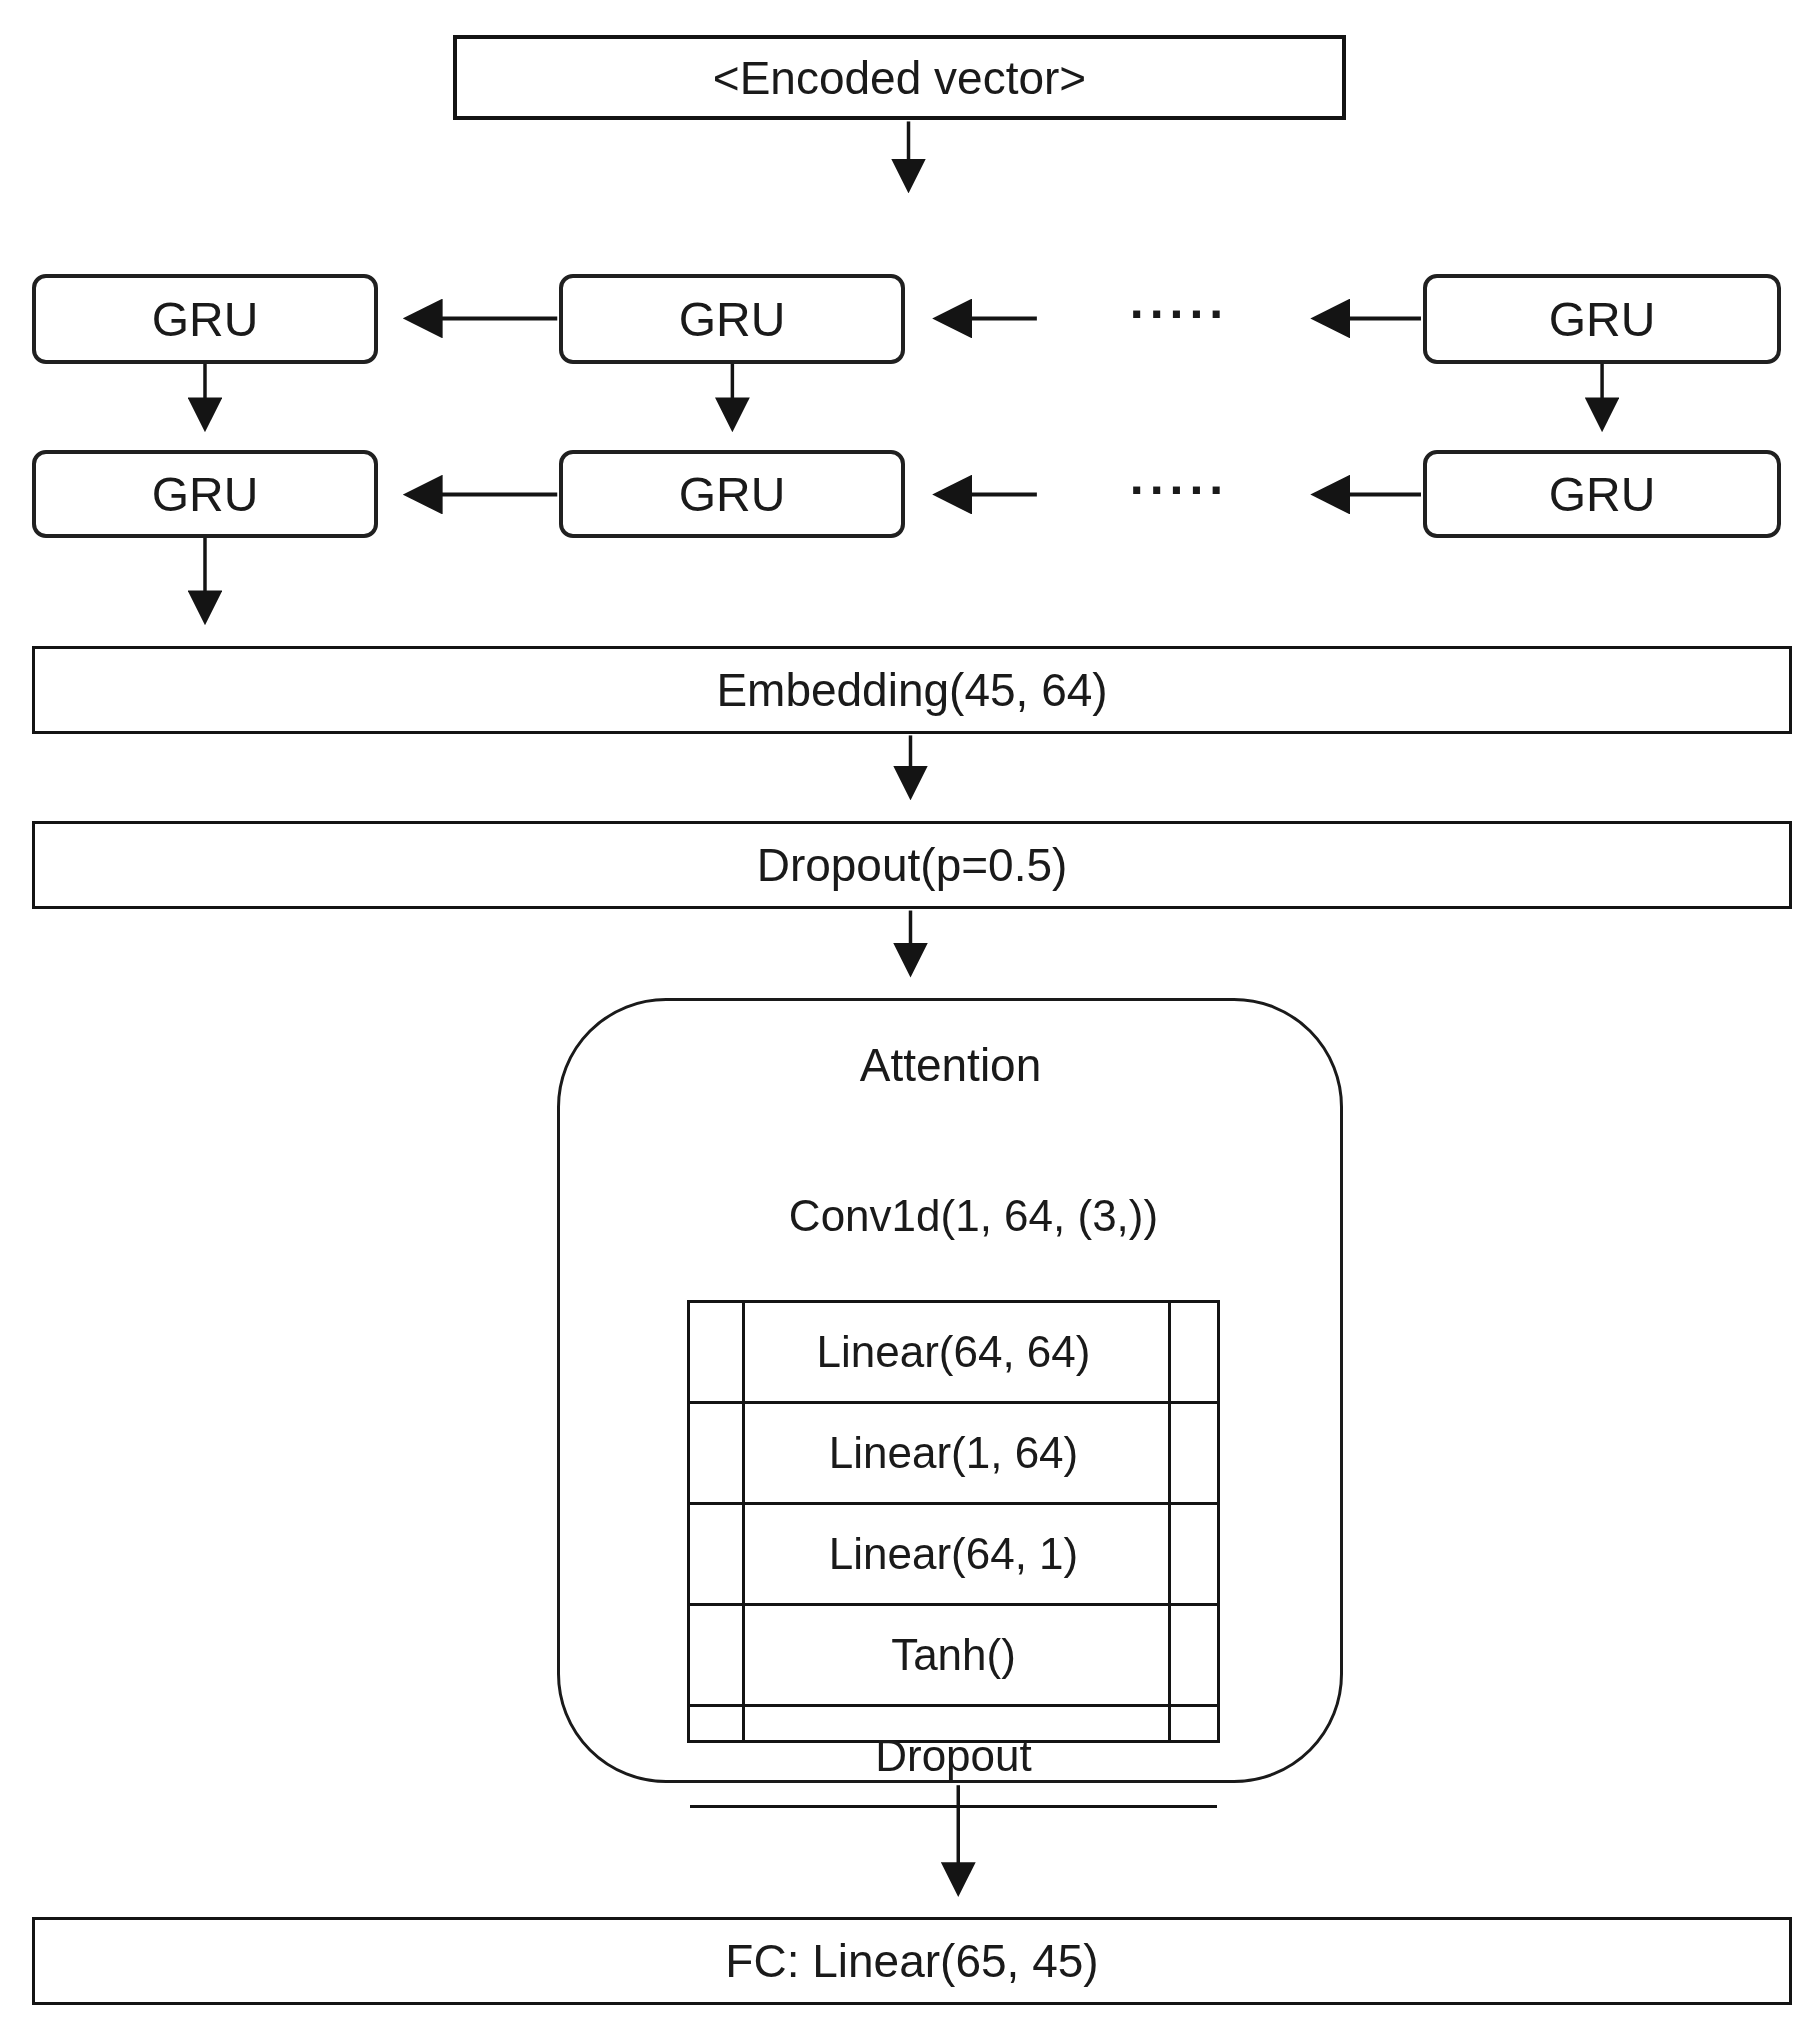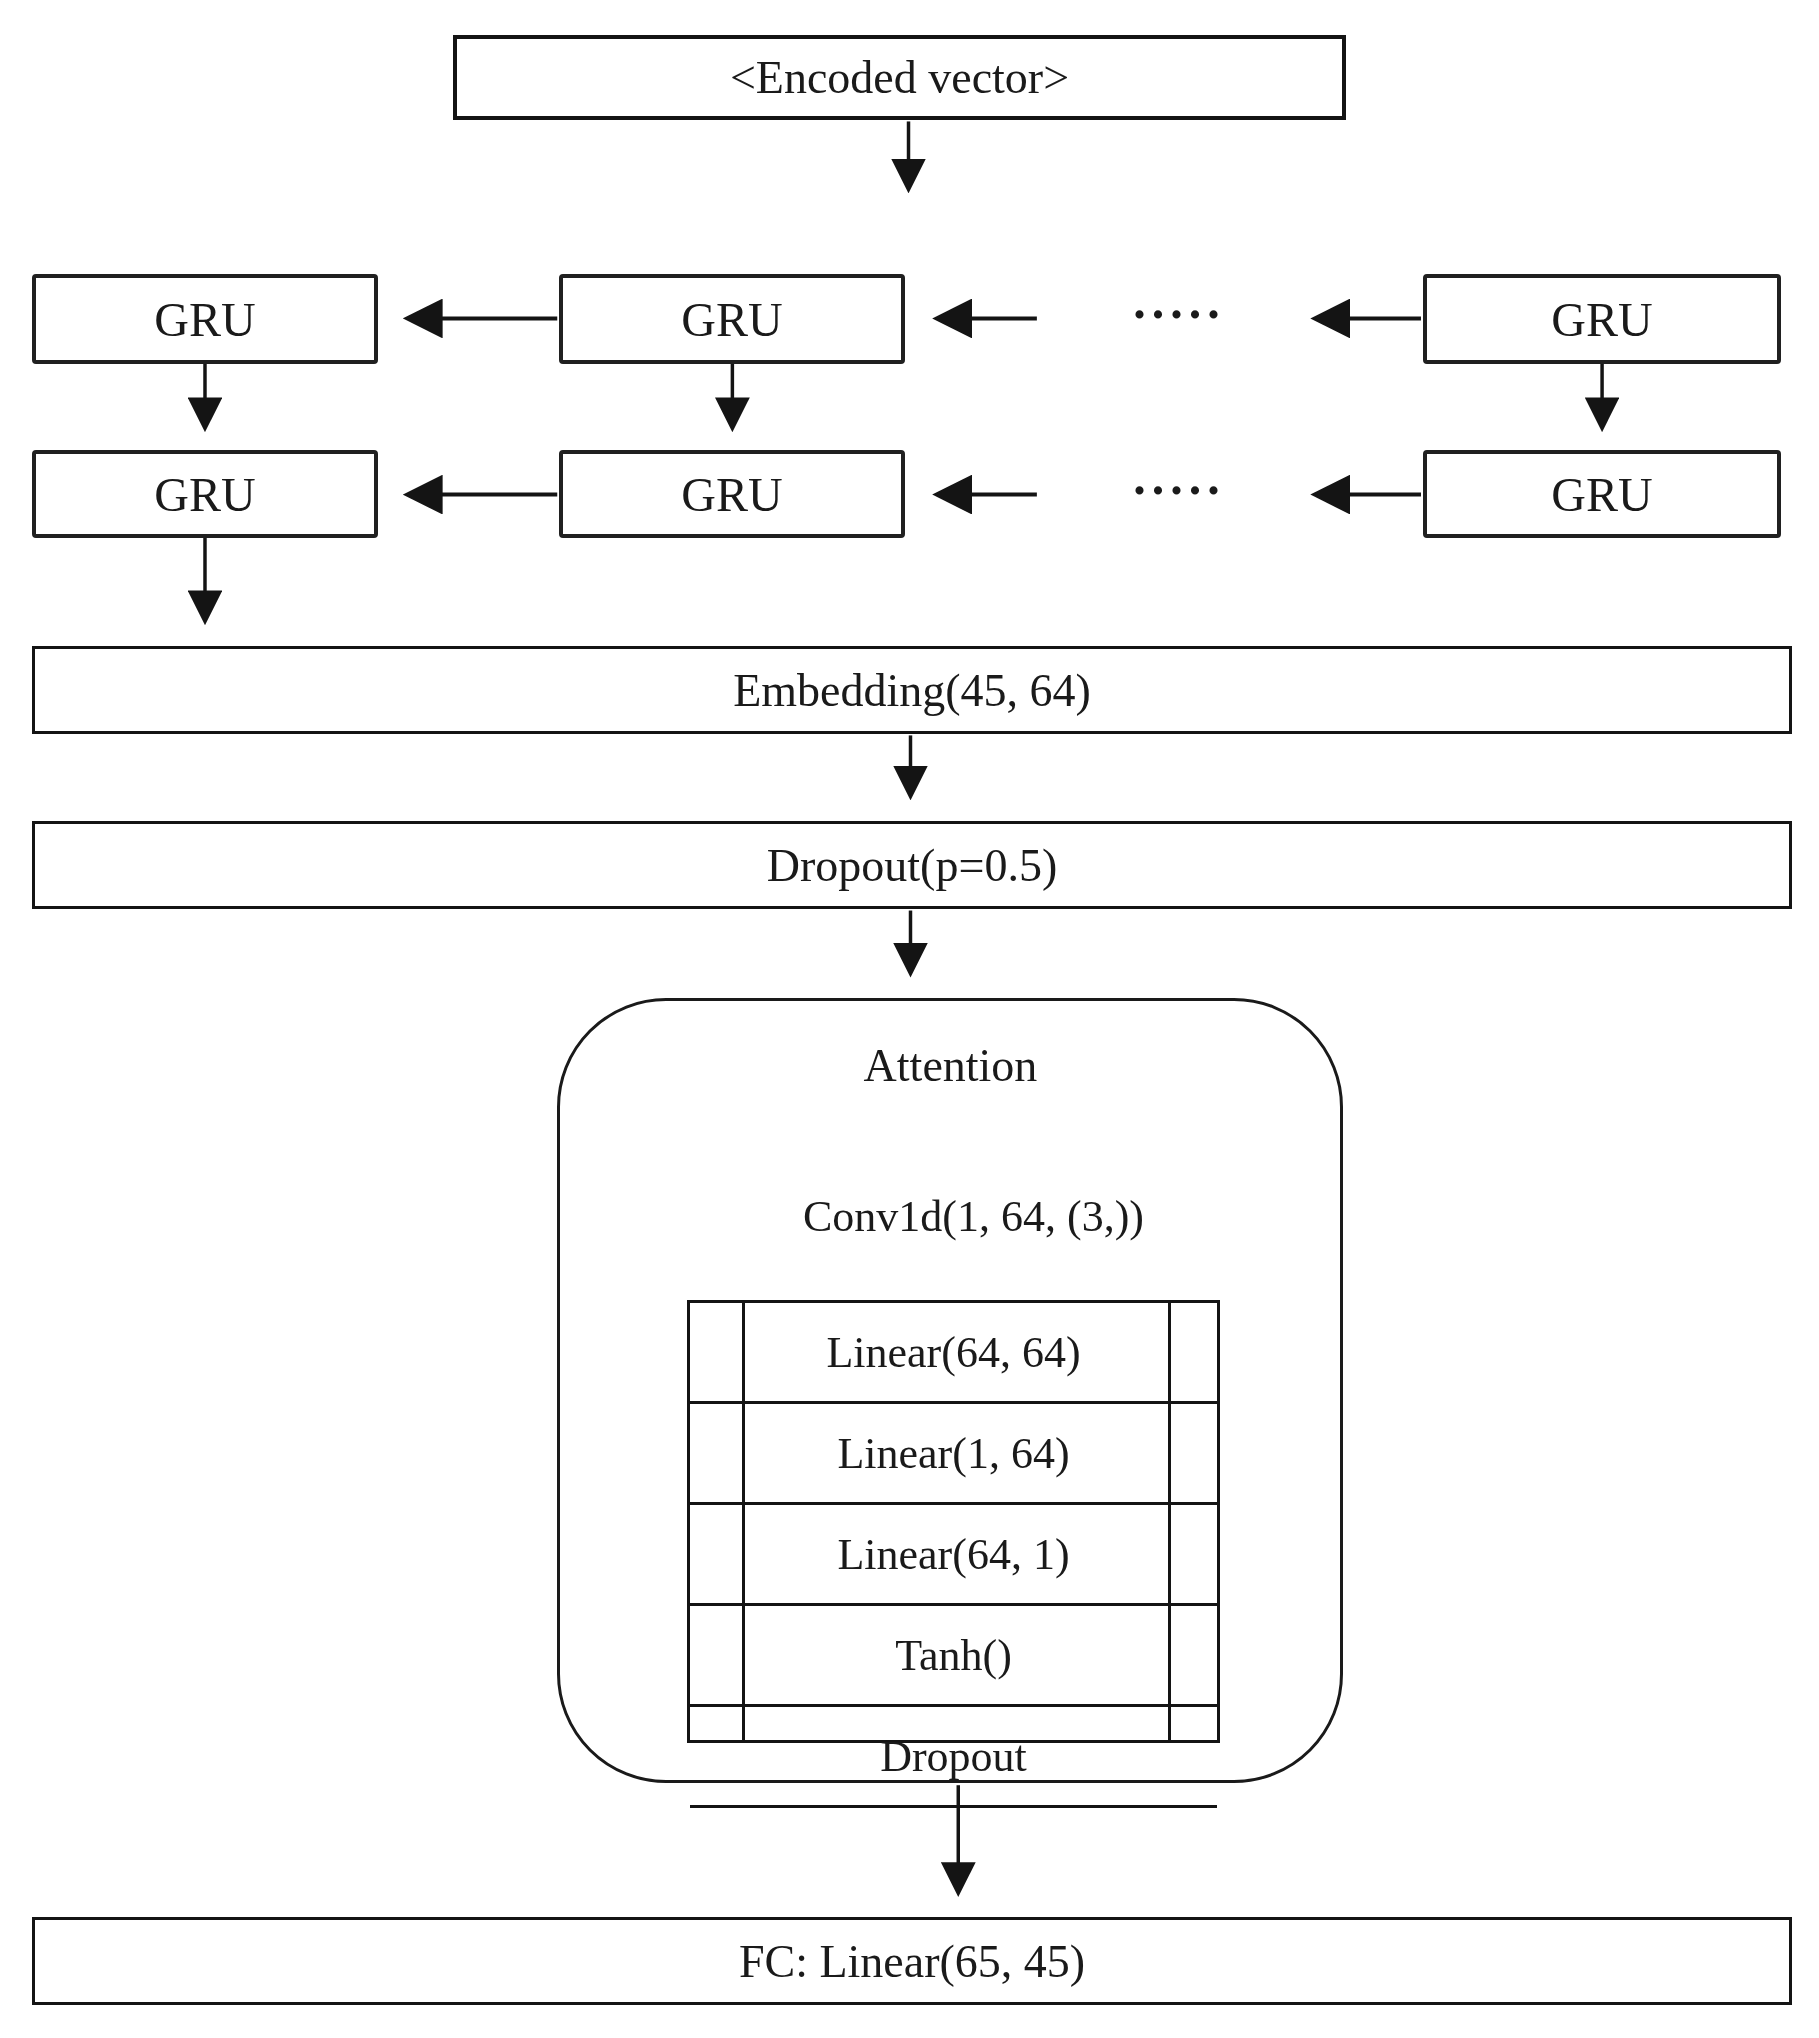--- a/index.html
+++ b/index.html
@@ -1,33 +1,33 @@
 <!DOCTYPE html>
 <html><head>
 <meta charset="utf-8">
 <style>
   html,body{margin:0;padding:0;background:#ffffff;}
   #canvas{
     position:relative;
     width:1820px;height:2039px;
     background:#ffffff;
-    font-family:Liberation Serif, serif;
+    font-family:Liberation Sans, sans-serif;
     color:#1a1a1a;
     overflow:hidden;
   }
   .abs{position:absolute;box-sizing:border-box;}
   .box{
     border:4px solid #141414;
     background:#ffffff;
     display:flex;align-items:center;justify-content:center;
     text-align:center;
   }
   .gru{
     border:4px solid #202020;
-    border-radius:4px;
+    border-radius:14px;
     background:#ffffff;
     display:flex;align-items:center;justify-content:center;
     font-size:48px;
   }
   .dots{
     font-size:50px;
     letter-spacing:6px;
     line-height:60px;
     text-align:center;
     font-weight:bold;

